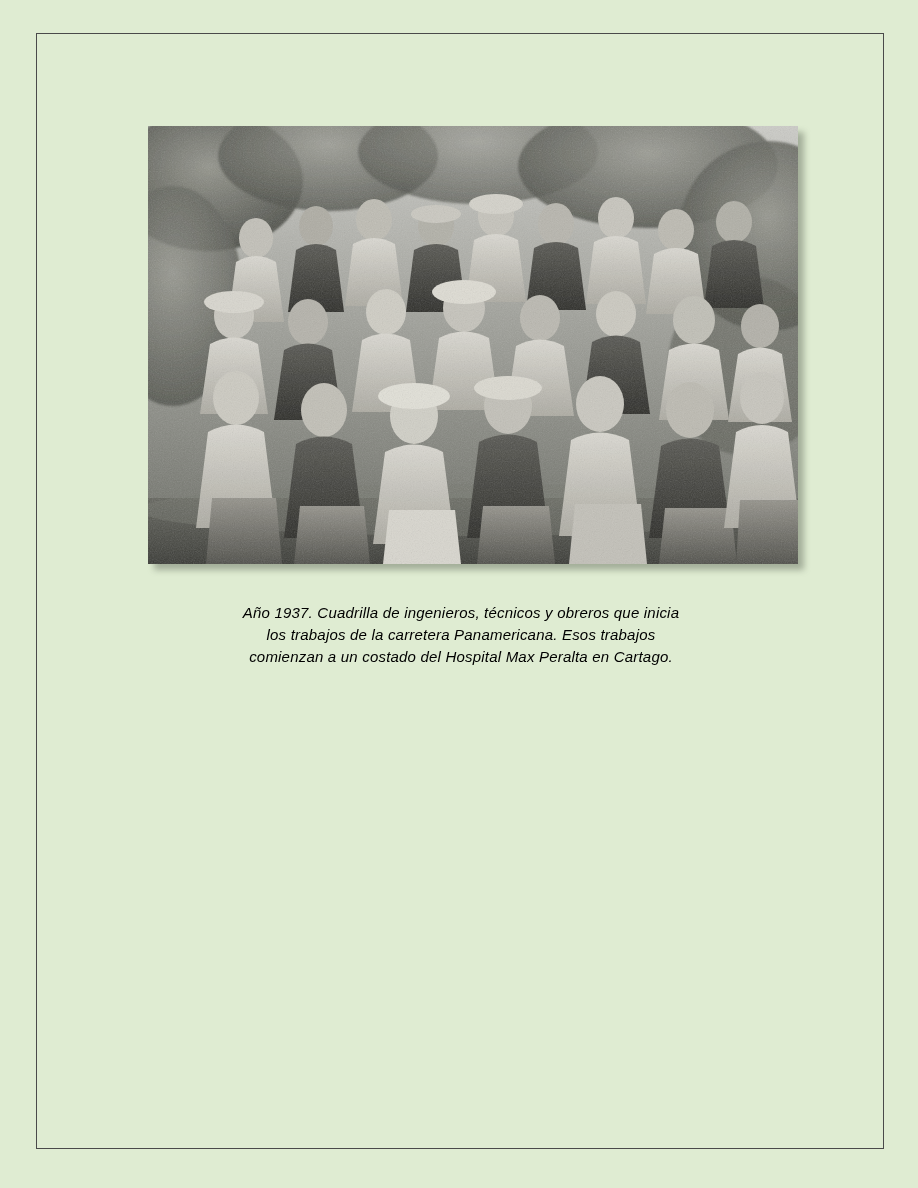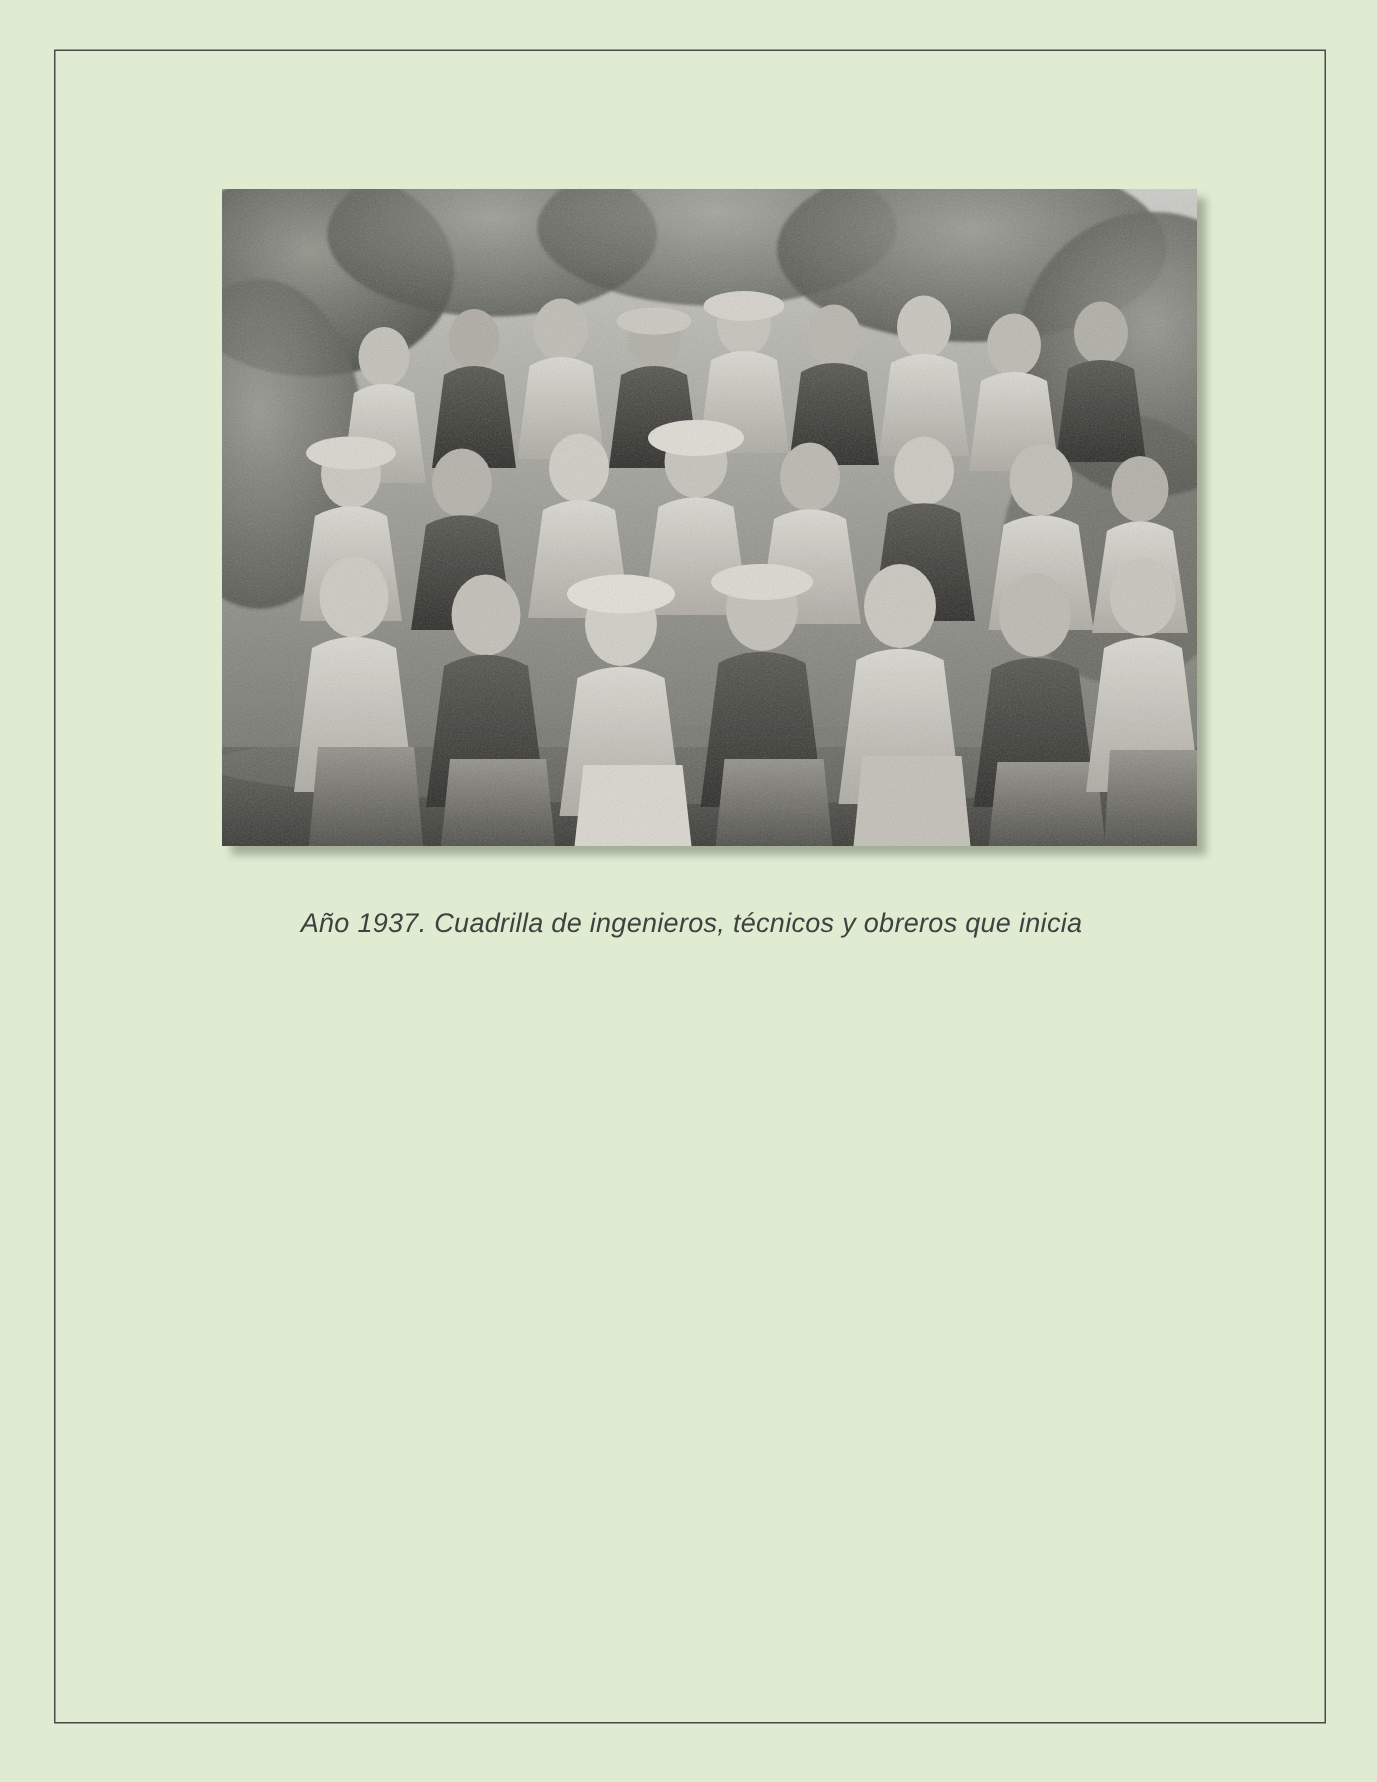--- a/index.html
+++ b/index.html
@@ -59,23 +59,23 @@
     height: 438px;
   }
 
   .caption {
     position: absolute;
     left: 78px;
     top: 568px;
     width: 692px;
     text-align: center;
     font-style: italic;
-    font-size: 18px;
+    font-size: 15px;
     line-height: 1.46;
-    color: #404040;
+    color: #000000;
     letter-spacing: 0.2px;
   }
   .caption .line {
     display: block;
     white-space: nowrap;
   }
 </style>
 </head>
 <body>
 
@@ -257,15 +257,17 @@
         </g>
 
         <rect x="0" y="0" width="650" height="438" fill="#000" opacity="0.06"></rect>
         <rect x="0" y="0" width="650" height="438" filter="url(#grain)" fill="#888"></rect>
       </svg>
     </div>
   </div>
 
   <div class="caption">
     <span class="line">Año 1937. Cuadrilla de ingenieros, técnicos y obreros que inicia</span>
+    <span class="line">los trabajos de la carretera Panamericana. Esos trabajos</span>
+    <span class="line">comienzan a un costado del Hospital Max Peralta en Cartago.</span>
   </div>
 
 </div>
 
 </body></html>

